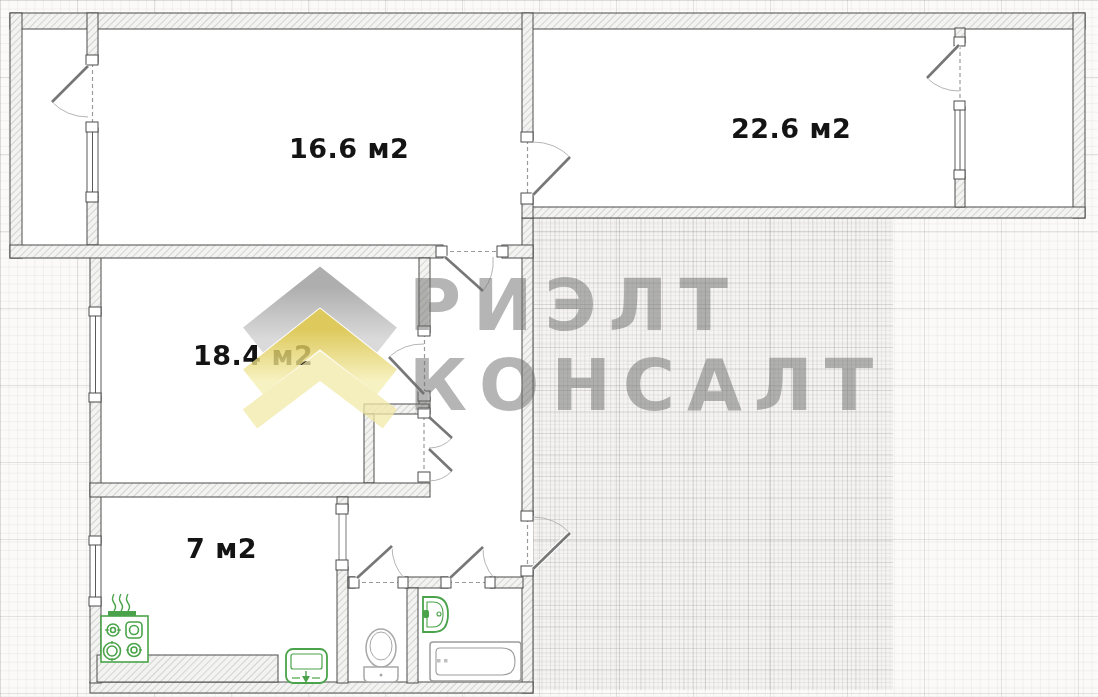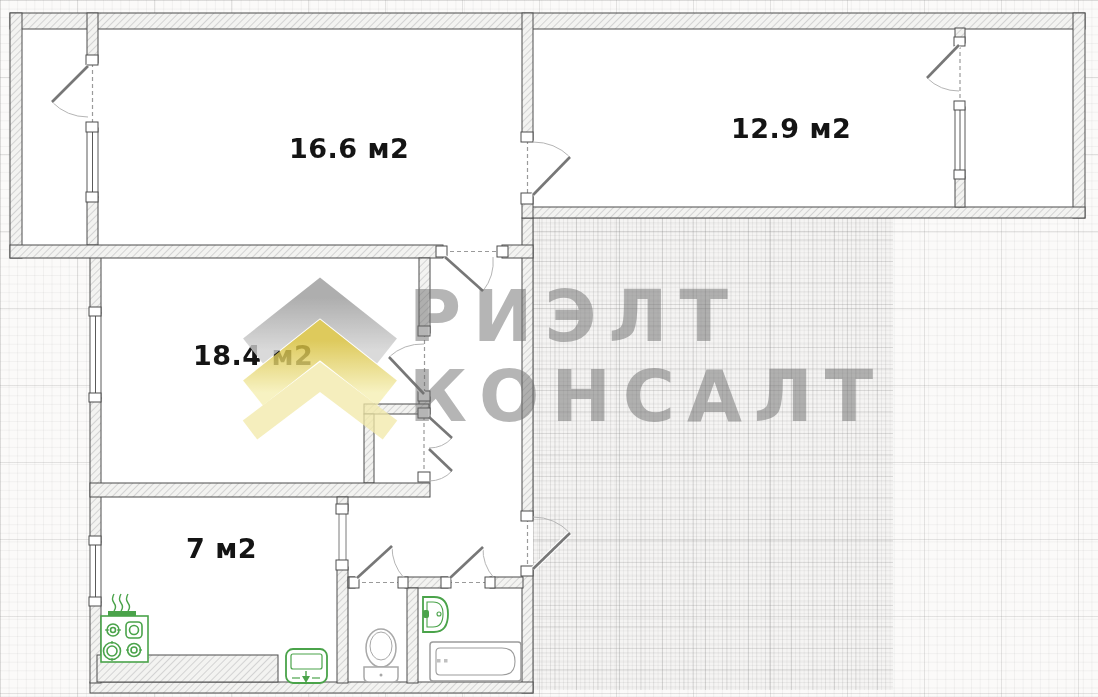--- a/index.html
+++ b/index.html
@@ -23,21 +23,21 @@
       linear-gradient(90deg, rgba(120,120,120,.10) 1px, transparent 1px),
       linear-gradient(rgba(120,120,120,.16) 1px, transparent 1px),
       linear-gradient(90deg, rgba(120,120,120,.16) 1px, transparent 1px);
     background-size:4.3px 4.3px,4.3px 4.3px,21.5px 21.5px,21.5px 21.5px;
   }
   #plan-svg{position:absolute;left:0;top:0;}
   .room-label{
     position:absolute;font-weight:bold;font-size:27px;color:#141414;
     letter-spacing:.5px;white-space:nowrap;
   }
-  #watermark{position:absolute;left:0;top:15px;width:1098px;height:652px;pointer-events:none;}
+  #watermark{position:absolute;left:0;top:4px;width:1098px;height:652px;pointer-events:none;}
   .wm-text{
     position:absolute;font-weight:bold;font-size:71px;line-height:1;
     color:#6e6e6e;opacity:.5;letter-spacing:12px;white-space:nowrap;
   }
   #wm-line1{left:409px;top:266px;}
   #wm-line2{left:409px;top:346px;}
   #logo-chevrons{position:absolute;left:0;top:0;opacity:.8;}
 </style>
 </head>
 <body>
@@ -258,21 +258,21 @@
       <g stroke="#9c9c9c" fill="#ffffff" stroke-width="1.5">
         <rect x="430" y="642" width="91" height="39" rx="3"></rect>
         <path d="M440,648 h62 q13,0 13,13.5 q0,13.5 -13,13.5 h-62 q-4,0 -4,-4 v-19 q0,-4 4,-4 z" stroke-width="1.1"></path>
         <rect x="437" y="659" width="3.5" height="3.5" fill="#c0c0c0" stroke="none"></rect>
         <rect x="444" y="659" width="3.5" height="3.5" fill="#c0c0c0" stroke="none"></rect>
       </g>
     </g>
   </svg>
 
   <div class="room-label" style="left:289px;top:133px;">16.6 м2</div>
-  <div class="room-label" style="left:731px;top:113px;">12.9 м2</div>
+  <div class="room-label" style="left:731px;top:113px;">22.6 м2</div>
   <div class="room-label" style="left:193px;top:340px;">18.4 м2</div>
   <div class="room-label" style="left:186px;top:533px;">7 м2</div>
 
   <div id="watermark">
     <svg id="logo-chevrons" width="1098" height="697" viewBox="0 0 1098 697">
       <defs>
         <linearGradient id="gchev" x1="0" y1="0" x2="0" y2="1">
           <stop offset="0" stop-color="#9b9b9b"></stop>
             <stop offset="1" stop-color="#d2d2d2"></stop>
         </linearGradient>

